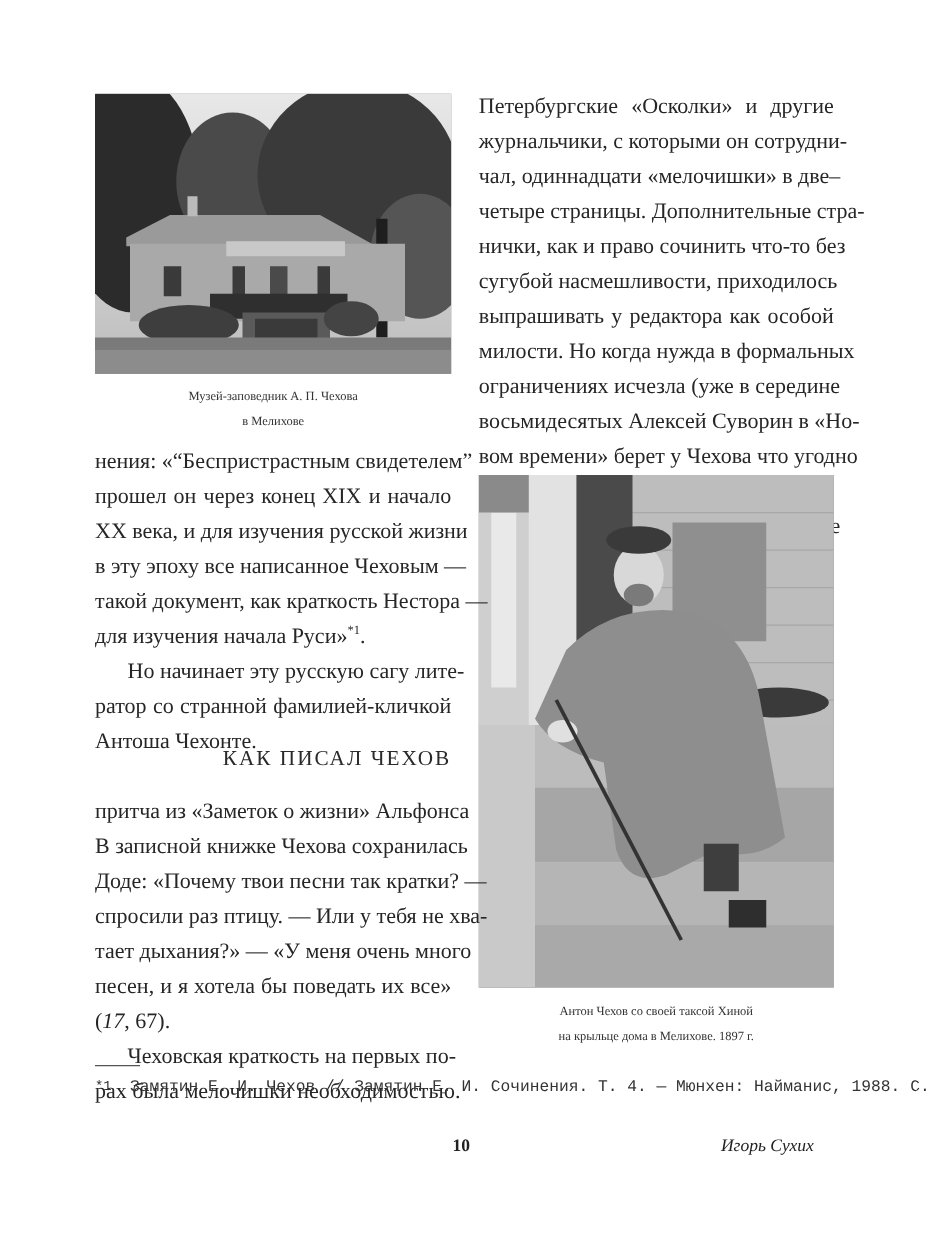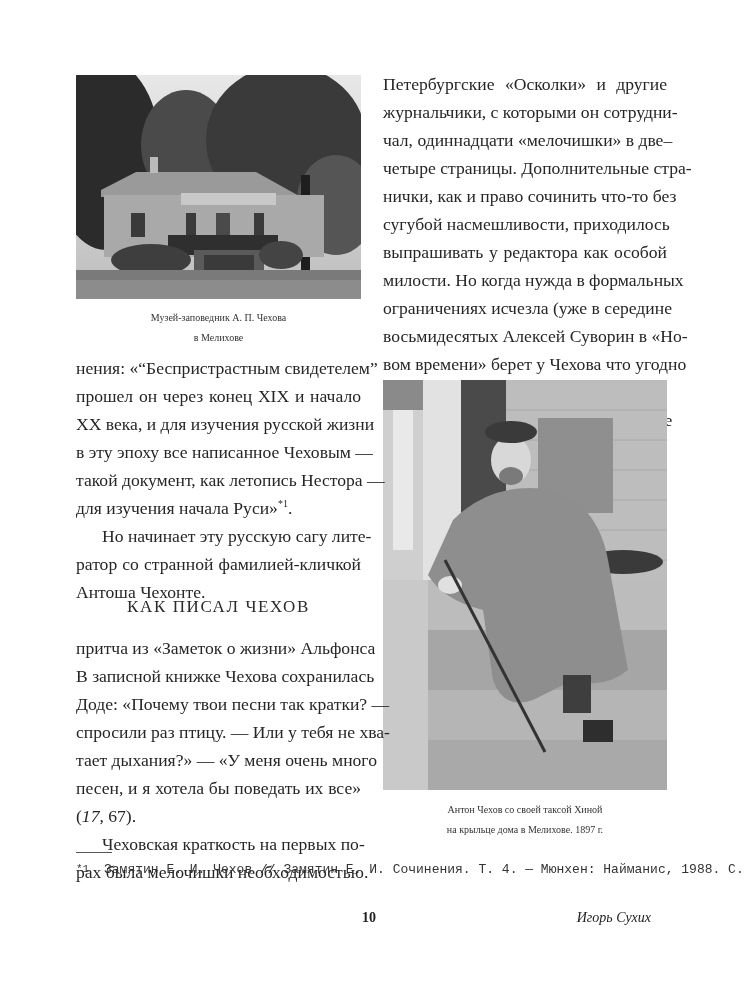--- a/index.html
+++ b/index.html
@@ -8,21 +8,21 @@
   .page { position: absolute; left: 0; top: 0; width: 747px; height: 1000px; }
   .col { position: absolute; }
   .body-text { font-family: Liberation Serif, serif; font-size: 17.6px; line-height: 28px;
                color: #262626; text-align: justify; }
   .line { display: block; text-align: justify; text-align-last: justify; white-space: nowrap; }
   .line.last { text-align-last: left; }
   .photo { position: absolute; overflow: hidden; background: #777; }
   .caption { position: absolute; font-family: "Liberation Serif", serif; font-size: 10px;
              line-height: 20px; color: #333; text-align: center; }
   .heading { position: absolute; font-family: "Liberation Serif", serif; font-size: 17px;
-             letter-spacing: 1.6px; color: #2a2a2a; text-align: center; }
+             letter-spacing: 1.6px; color: #2a2a2a; text-align: right; }
   .fn-rule { position: absolute; left: 76px; top: 852px; width: 36px; height: 1px; background: #555; }
   .footnote { position: absolute; left: 76px; top: 862px; font-family: Liberation Mono, monospace;
               font-size: 13px; color: #333; white-space: nowrap; }
   .fn-mark { display: inline-block; width: 28px; font-size: 11px; vertical-align: 1px; }
   .folio { position: absolute; top: 910px; font-family: "Liberation Serif", serif; font-size: 14px; color: #222; }
   .page-num { left: 362px; font-weight: bold; text-align: center; }
   .running-head { right: 96px; font-style: italic; }
   sup { font-size: 10px; line-height: 0; }
   .ital { font-style: italic; }
 </style>
@@ -137,21 +137,21 @@
     <div>Антон Чехов со своей таксой Хиной</div>
     <div>на крыльце дома в Мелихове. 1897 г.</div>
   </div>
 
   <div class="col body-text" style="left:76px; top:354px; width:285px;">
     <div>
       <span class="line">нения: «“Беспристрастным свидетелем”</span>
       <span class="line">прошел он через конец XIX и начало</span>
       <span class="line">XX века, и для изучения русской жизни</span>
       <span class="line">в эту эпоху все написанное Чеховым —</span>
-      <span class="line">такой документ, как летопись Нестора —</span>
+      <span class="line">такой документ, как краткость Нестора —</span>
       <span class="line last"><span>для изучения начала Руси»</span><sup>*1</sup><span>.</span></span>
     </div>
     <div>
       <span class="line" style="padding-left:26px;">Но начинает эту русскую сагу лите-</span>
       <span class="line">ратор со странной фамилией-кличкой</span>
       <span class="line last">Антоша Чехонте.</span>
     </div>
   </div>
 
   <div class="heading" style="left:76px; top:597px; width:285px;">КАК ПИСАЛ ЧЕХОВ</div>

